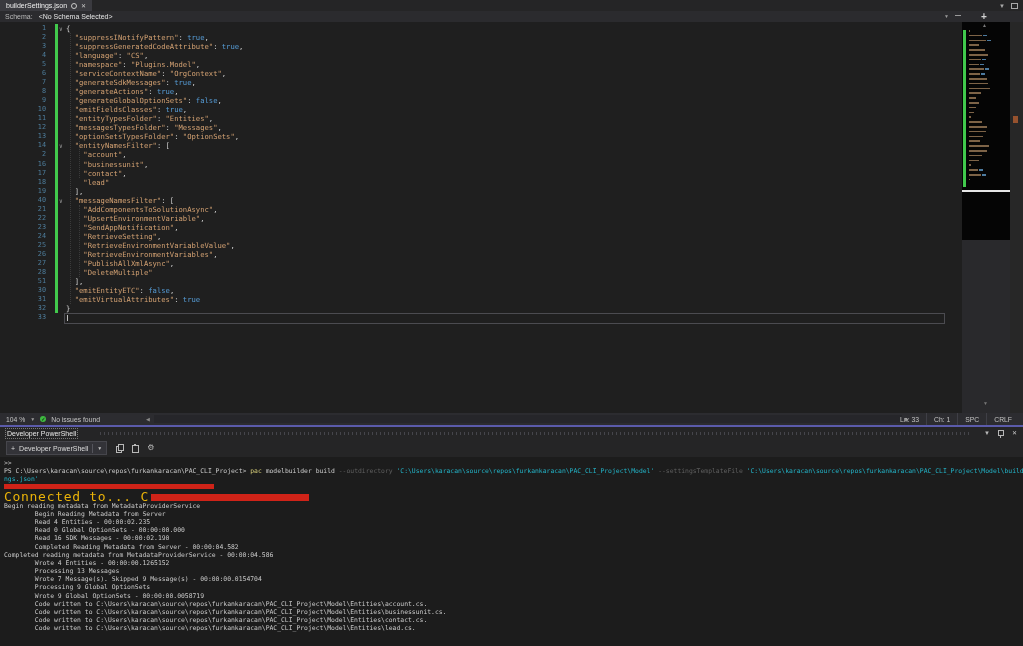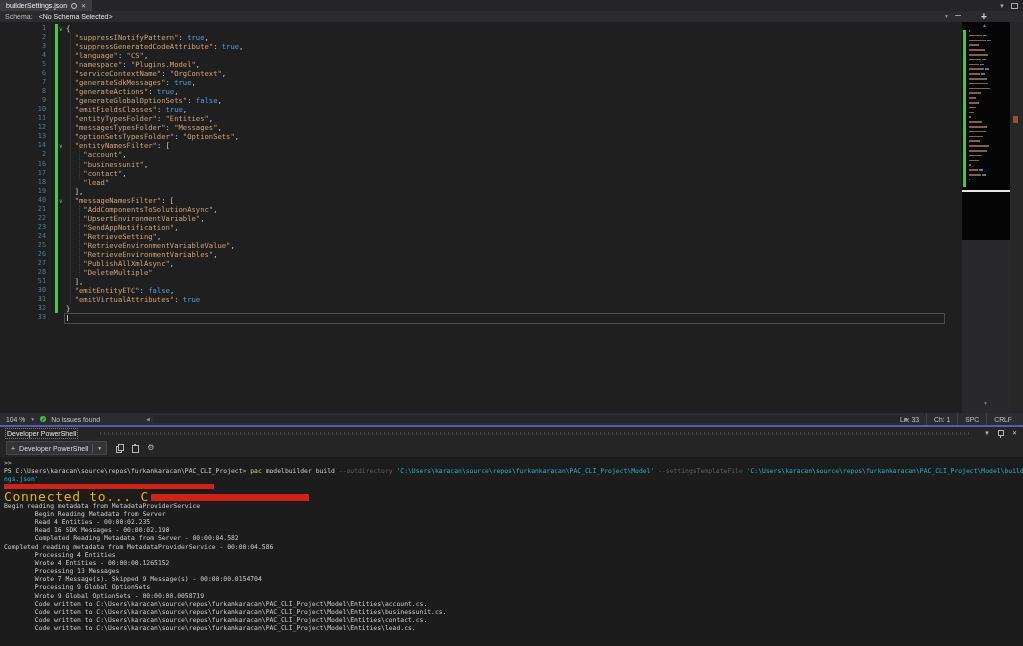--- a/index.html
+++ b/index.html
@@ -271,24 +271,24 @@
 
   <div class="terminal" id="term">
       <div class="trow">&gt;&gt;</div>
       <div class="trow"><span class="tc-w">PS C:\Users\karacan\source\repos\furkankaracan\PAC_CLI_Project&gt; </span><span class="tc-y">pac</span><span class="tc-w"> modelbuilder build </span><span class="tc-g">--outdirectory</span><span class="tc-w"> </span><span class="tc-c">'C:\Users\karacan\source\repos\furkankaracan\PAC_CLI_Project\Model'</span><span class="tc-w"> </span><span class="tc-g">--settingsTemplateFile</span><span class="tc-w"> </span><span class="tc-c">'C:\Users\karacan\source\repos\furkankaracan\PAC_CLI_Project\Model\builderSetti</span></div>
       <div class="trow"><span class="tc-c">ngs.json'</span></div>
       <div class="trow barrow"><div class="redbar" style="width: 210px;"></div></div>
       <div class="trow big"><span>Connected to... C</span><span class="inlinebar" style="width: 158px;"></span></div>
       <div class="trow">Begin reading metadata from MetadataProviderService</div>
       <div class="trow">        Begin Reading Metadata from Server</div>
       <div class="trow">        Read 4 Entities - 00:00:02.235</div>
+      <div class="trow">        Read 0 Global OptionSets - 00:00:00.000</div>
       <div class="trow">        Read 16 SDK Messages - 00:00:02.190</div>
       <div class="trow">        Completed Reading Metadata from Server - 00:00:04.582</div>
       <div class="trow">Completed reading metadata from MetadataProviderService - 00:00:04.586</div>
-      <div class="trow">        Processing 4 Entities</div>
       <div class="trow">        Wrote 4 Entities - 00:00:00.1265152</div>
       <div class="trow">        Processing 13 Messages</div>
       <div class="trow">        Wrote 7 Message(s). Skipped 9 Message(s) - 00:00:00.0154704</div>
       <div class="trow">        Processing 9 Global OptionSets</div>
       <div class="trow">        Wrote 9 Global OptionSets - 00:00:00.0058719</div>
       <div class="trow">        Code written to C:\Users\karacan\source\repos\furkankaracan\PAC_CLI_Project\Model\Entities\account.cs.</div>
       <div class="trow">        Code written to C:\Users\karacan\source\repos\furkankaracan\PAC_CLI_Project\Model\Entities\businessunit.cs.</div>
       <div class="trow">        Code written to C:\Users\karacan\source\repos\furkankaracan\PAC_CLI_Project\Model\Entities\contact.cs.</div>
       <div class="trow">        Code written to C:\Users\karacan\source\repos\furkankaracan\PAC_CLI_Project\Model\Entities\lead.cs.</div>
     </div>

